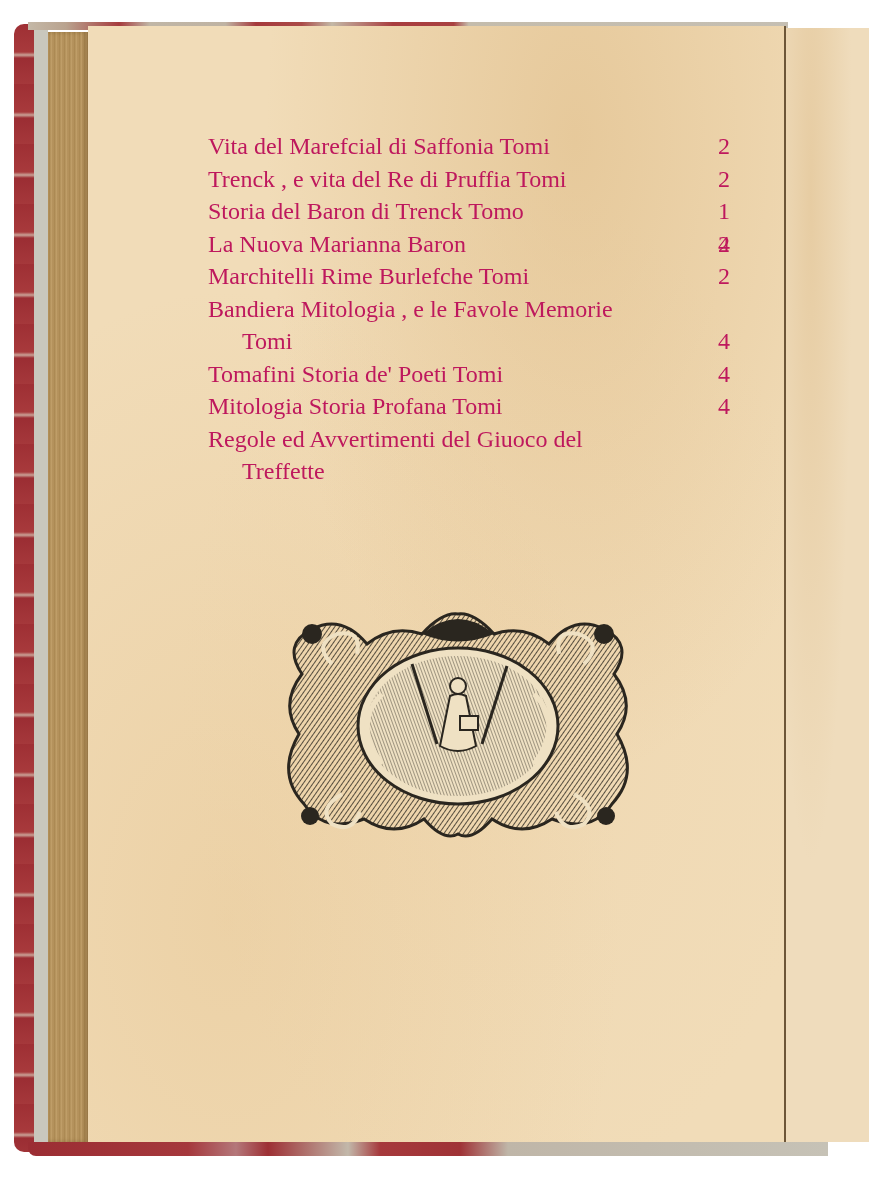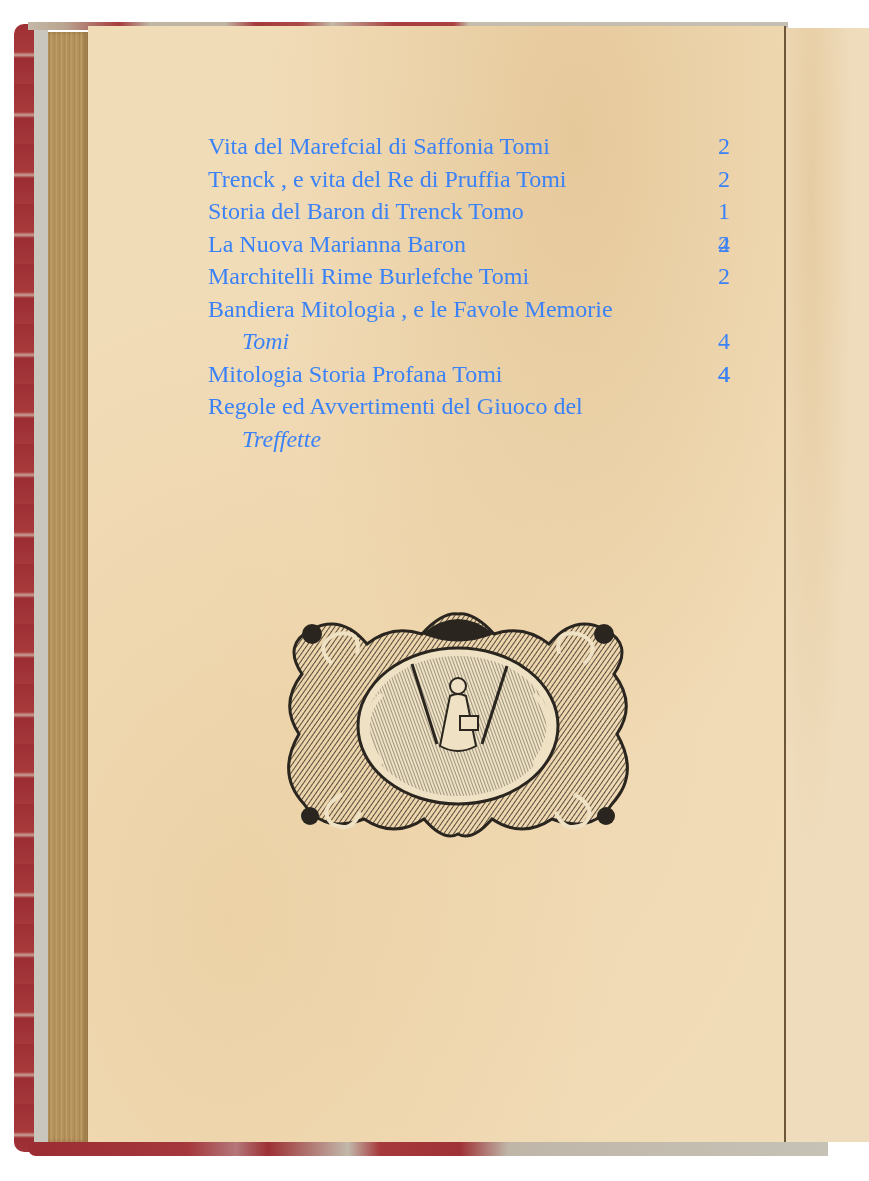--- a/index.html
+++ b/index.html
@@ -46,24 +46,24 @@
     
     .page-right {
       position: absolute; left: 772px; top: 10px; width: 83px; height: 1114px;
       background:
         radial-gradient(ellipse at 30% 15%, rgba(215,175,115,0.35), transparent 50%),
         #efdcbc;
     }
 
     
     .entries { position: absolute; left: 208px; top: 130px; width: 522px; }
-    .entry { position: relative; font-size: 24px; color: #3b82f6; line-height: 32.5px; white-space: nowrap; }
+    .entry { position: relative; font-size: 24px; color: #be185d; line-height: 32.5px; white-space: nowrap; }
     .entry .title { display: inline-block; }
     .entry .vol { position: absolute; right: 0; top: 0; }
-    .entry .cont { padding-left: 34px; font-style: italic; }
+    .entry .cont { padding-left: 34px; }
 
     
     .ornament { position: absolute; left: 272px; top: 604px; width: 372px; height: 242px; }
   </style>
 </head>
 <body>
 
 <div class="book">
   <div class="cover-left"></div>
   <div class="cover-top"></div>
@@ -99,20 +99,21 @@
     <span class="vol">2</span>
   </div>
   <div class="entry">
     <span class="title">Bandiera Mitologia , e le Favole Memorie</span>
   </div>
   <div class="entry">
     <span class="title cont">Tomi</span>
     <span class="vol">4</span>
   </div>
   <div class="entry">
+    <span class="title">Tomafini Storia de' Poeti Tomi</span>
     <span class="vol">4</span>
   </div>
   <div class="entry">
     <span class="title">Mitologia Storia Profana Tomi</span>
     <span class="vol">4</span>
   </div>
   <div class="entry">
     <span class="title">Regole ed Avvertimenti del Giuoco del</span>
   </div>
   <div class="entry">

